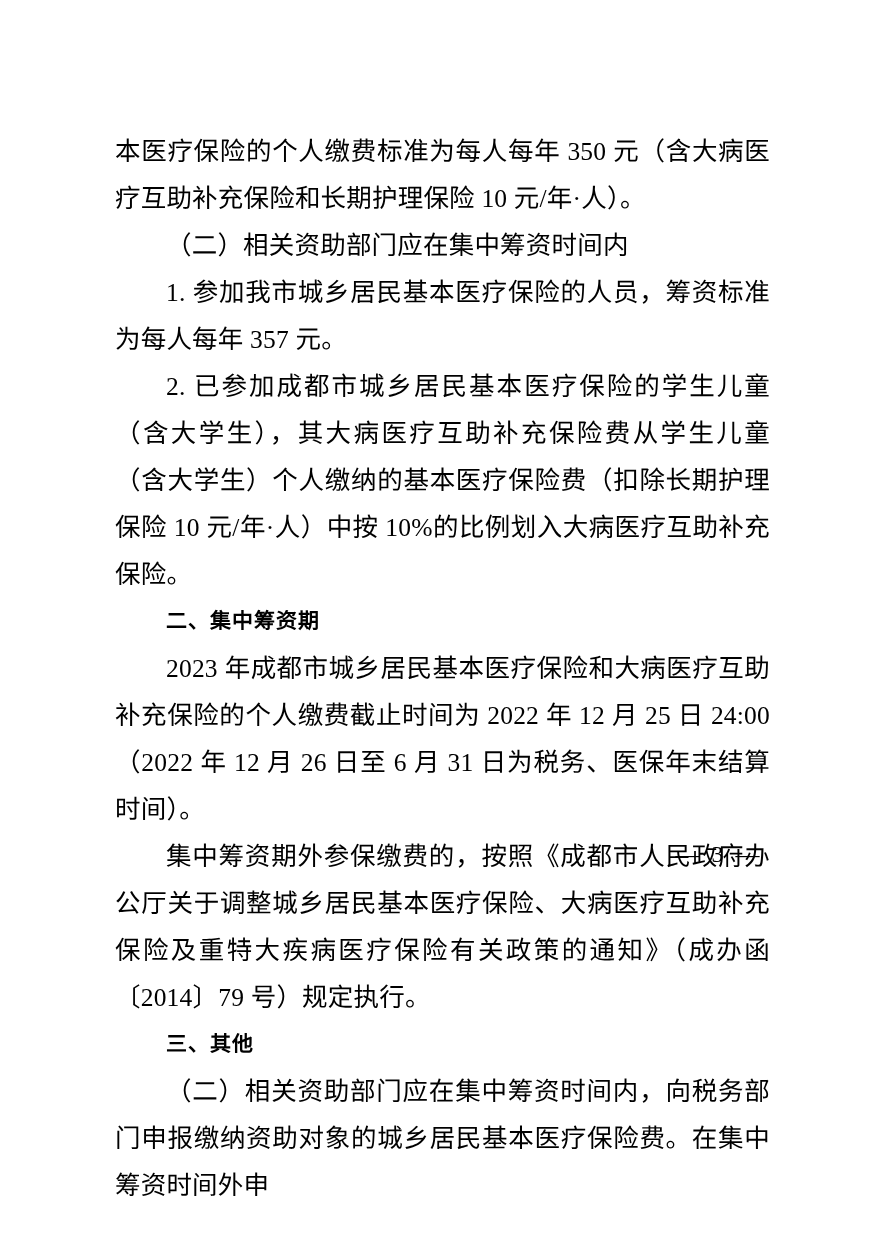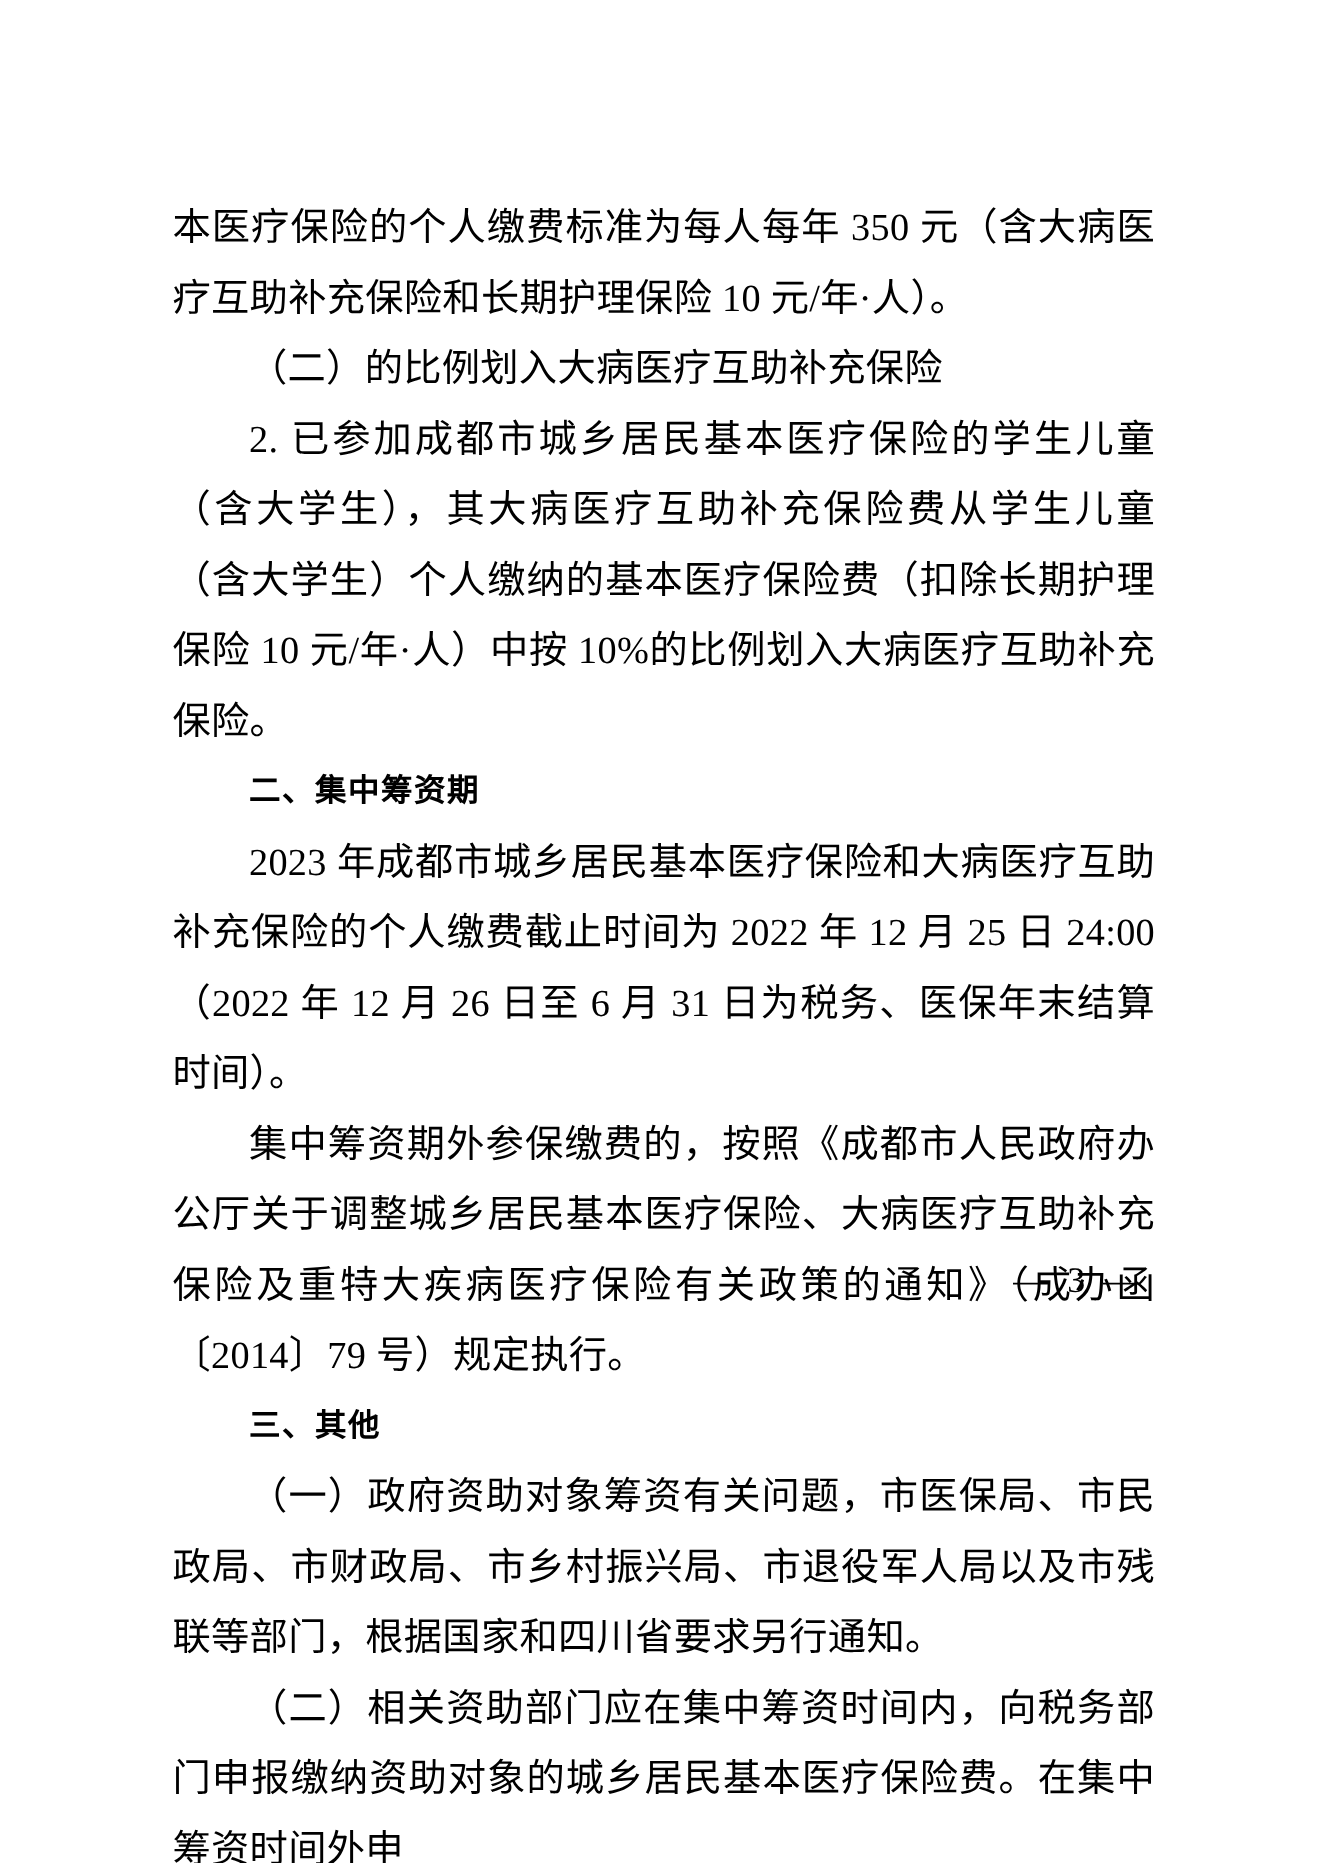--- a/index.html
+++ b/index.html
@@ -61,34 +61,34 @@
   }
 </style>
 </head>
 <body>
 
 <div class="page">
   <div class="doc-body">
 
     <p class="para-flush">本医疗保险的个人缴费标准为每人每年 350 元（含大病医疗互助补充保险和长期护理保险 10 元/年·人）。</p>
 
-    <p class="para">（二）的比例划入大病医疗互助补充保险</p>
+    <p class="para">（二）相关资助部门应在集中筹资时间内</p>
 
+    <p class="para">1. 参加我市城乡居民基本医疗保险的人员，筹资标准为每人每年 357 元。</p>
 
     <p class="para">2. 已参加成都市城乡居民基本医疗保险的学生儿童（含大学生），其大病医疗互助补充保险费从学生儿童（含大学生）个人缴纳的基本医疗保险费（扣除长期护理保险 10 元/年·人）中按 10%的比例划入大病医疗互助补充保险。</p>
 
     <p class="heading">二、集中筹资期</p>
 
     <p class="para">2023 年成都市城乡居民基本医疗保险和大病医疗互助补充保险的个人缴费截止时间为 2022 年 12 月 25 日 24:00（2022 年 12 月 26 日至 6 月 31 日为税务、医保年末结算时间）。</p>
 
     <p class="para">集中筹资期外参保缴费的，按照《成都市人民政府办公厅关于调整城乡居民基本医疗保险、大病医疗互助补充保险及重特大疾病医疗保险有关政策的通知》（成办函〔2014〕79 号）规定执行。</p>
 
     <p class="heading">三、其他</p>
 
-    <p class="para">（一）政府资助对象筹资有关问题，市医保局、市民政局、市财政局、市乡村振兴局、市退役军人局以及市残联等部门，根据国家和四川省要求另行通知。</p>
 
     <p class="para">（二）相关资助部门应在集中筹资时间内，向税务部门申报缴纳资助对象的城乡居民基本医疗保险费。在集中筹资时间外申</p>
 
   </div>
 
   <div class="page-number">
     <span class="pn-inner">— 3 —</span>
   </div>
 </div>
 

